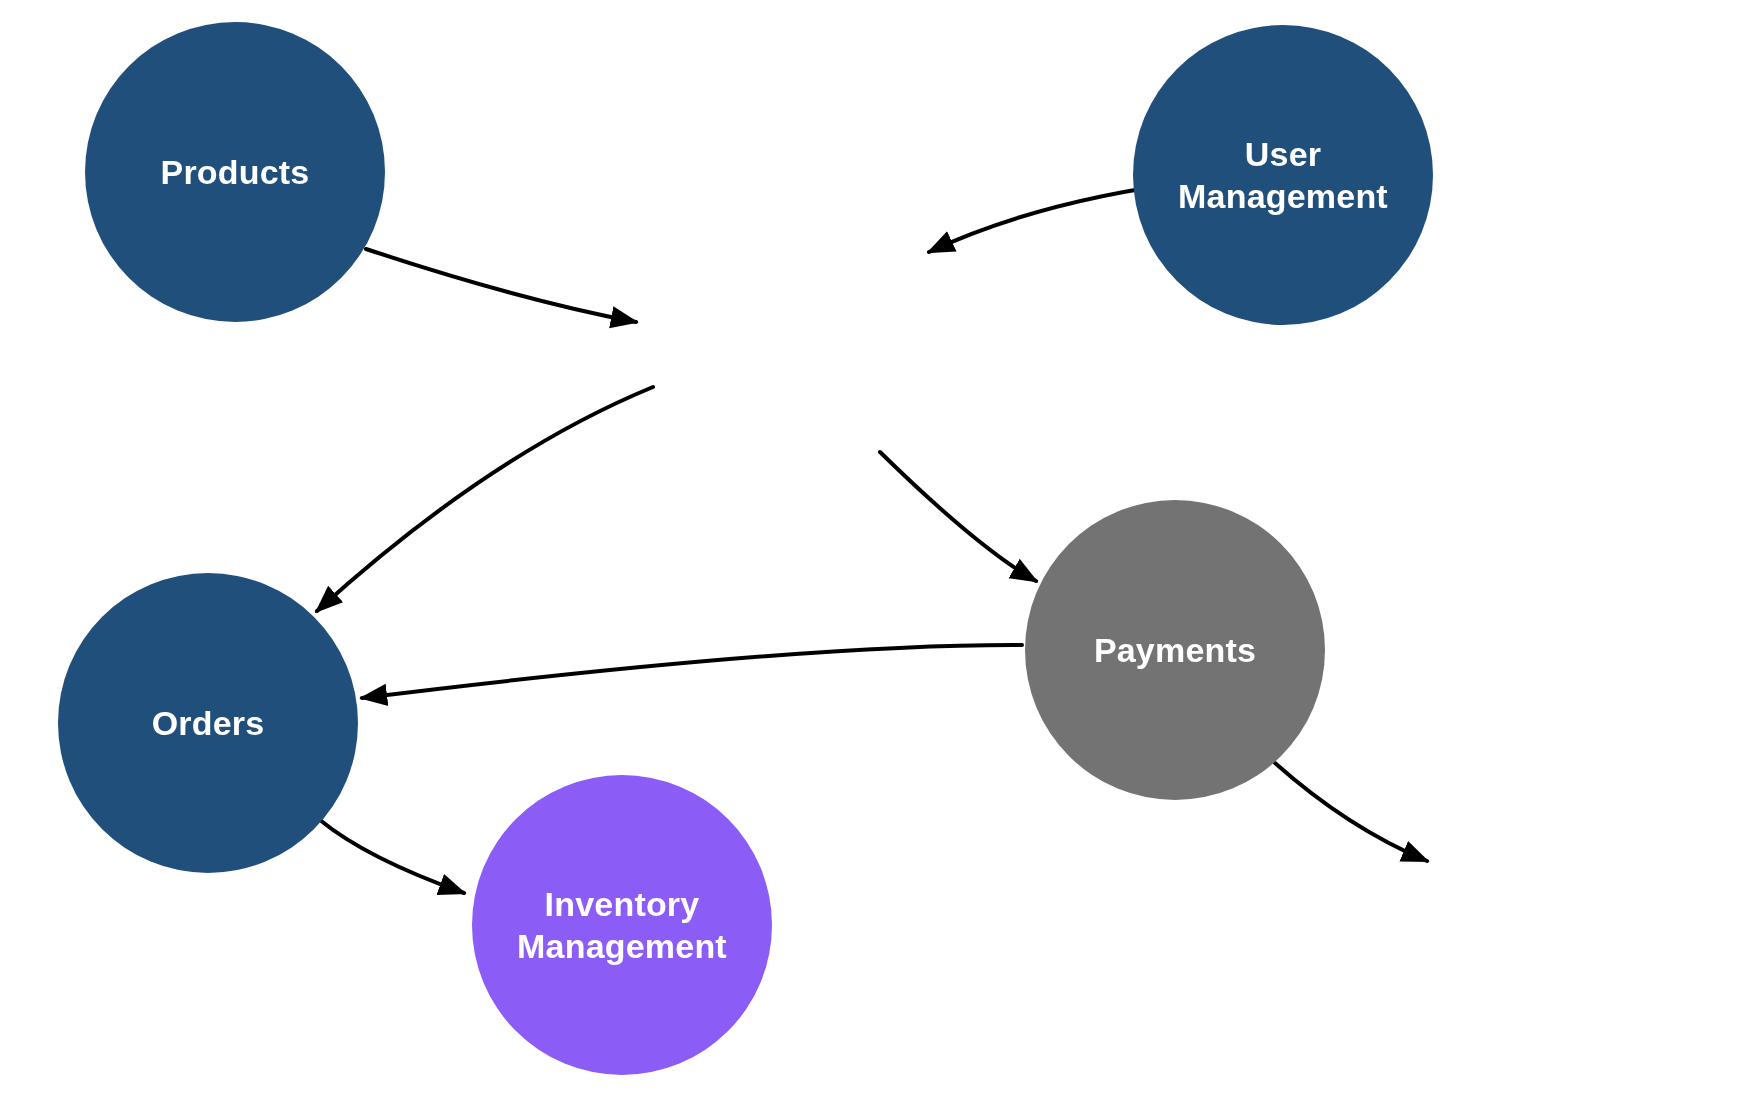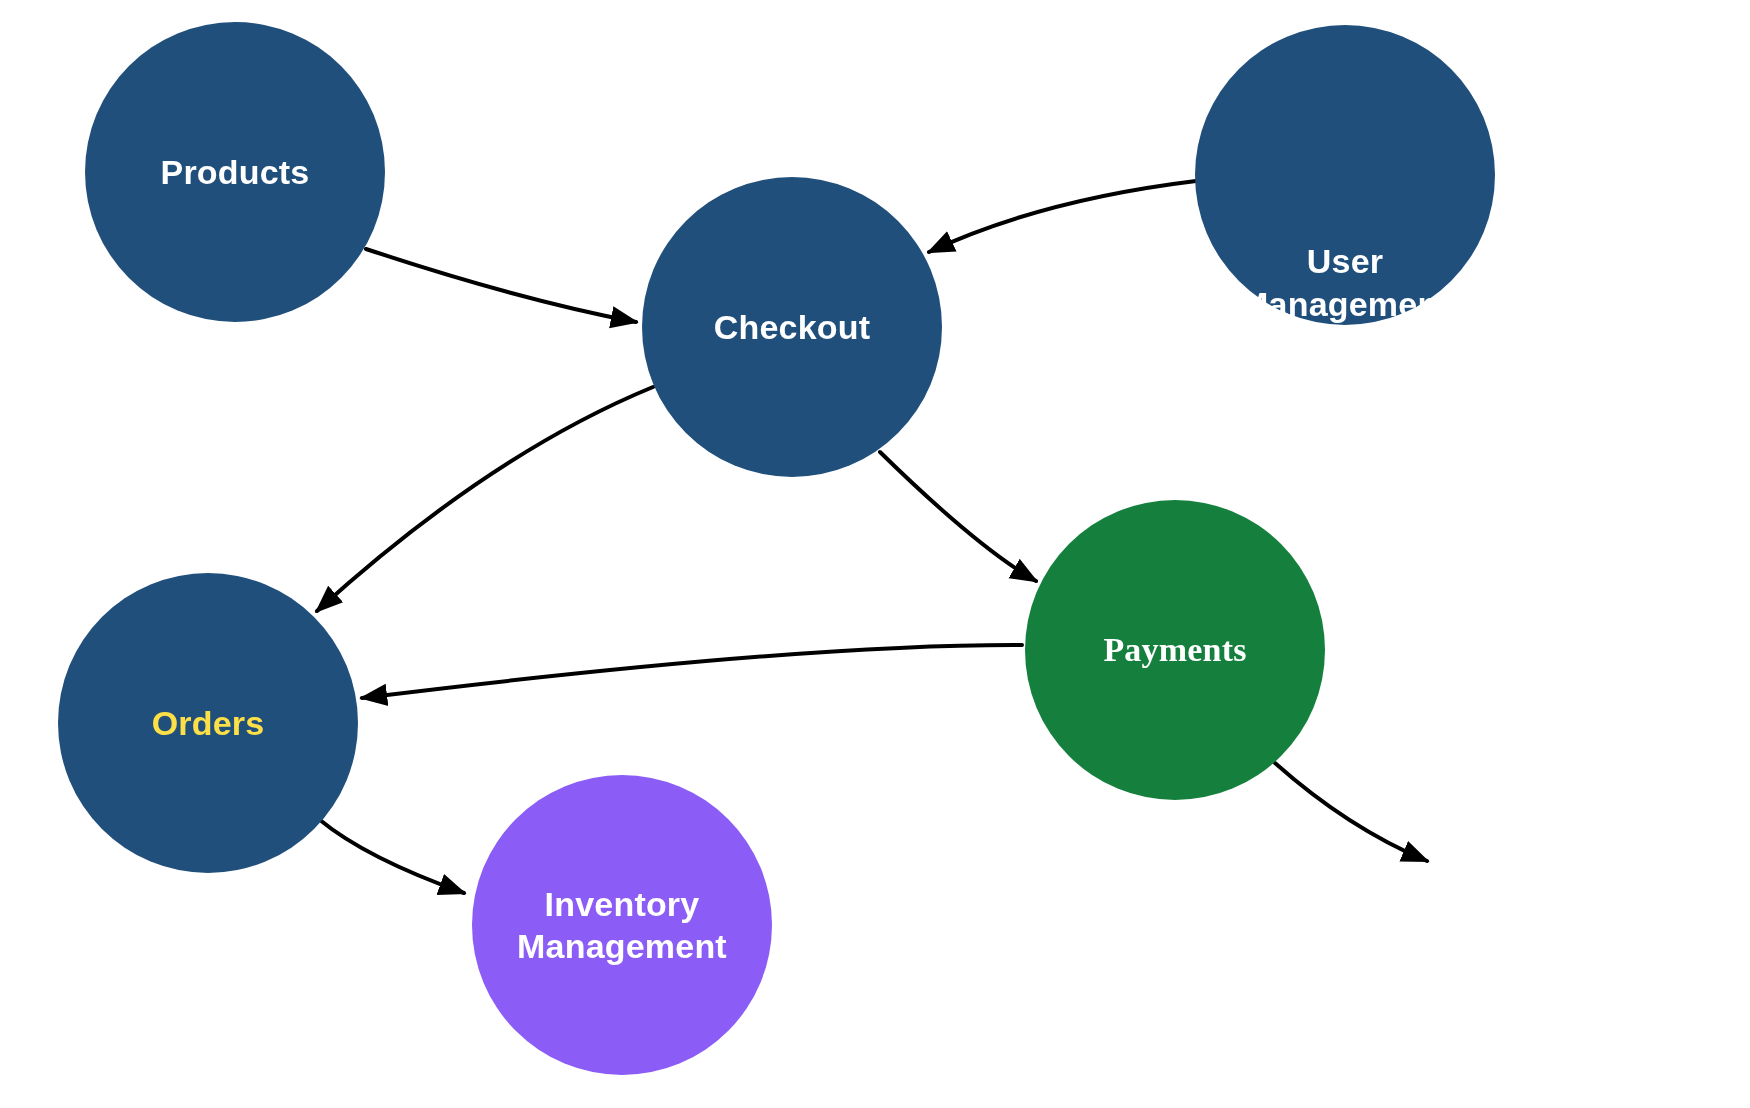--- a/index.html
+++ b/index.html
@@ -39,21 +39,21 @@
     padding: 0 34px;
   }
   .node .label {
     font-size: 34px;
     font-weight: 700;
     line-height: 1.25;
     letter-spacing: 0.2px;
   }
   
   .node-products              { left:   85px; top:  22px; }
-  .node-user-management       { left: 1195px; top:  25px; align-items: flex-end; }
+  .node-user-management       { left: 1133px; top:  25px; }
   .node-checkout              { left:  642px; top: 177px; }
   .node-orders                { left:   58px; top: 573px; }
   .node-payments              { left: 1025px; top: 500px; }
   .node-inventory-management  { left:  472px; top: 775px; }
   .node-analytics             { left: 1424px; top: 762px; }
 </style>
 </head>
 <body>
 
 <div class="canvas" style="background: rgb(255, 255, 255);">
@@ -74,29 +74,26 @@
   </svg>
 
   <div class="node node-products" style="background: rgb(32, 79, 124); color: rgb(255, 255, 255);">
     <span class="label">Products</span>
   </div>
 
   <div class="node node-user-management" style="background: rgb(32, 79, 124); color: rgb(255, 255, 255);">
     <span class="label">User Management</span>
   </div>
 
-  <div class="node node-checkout" style="background: rgb(32, 79, 124); color: rgb(255, 255, 255);">
-    <span class="label">Checkout</span>
-  </div>
 
-  <div class="node node-orders" style="background: rgb(32, 79, 124); color: #fde047;">
+  <div class="node node-orders" style="background: rgb(32, 79, 124); color: #ffffff;">
     <span class="label">Orders</span>
   </div>
 
-  <div class="node node-payments" style="background: #15803d; color: rgb(255, 255, 255); font-family: Liberation Serif, serif;">
+  <div class="node node-payments" style="background: #737373; color: rgb(255, 255, 255);">
     <span class="label">Payments</span>
   </div>
 
   <div class="node node-inventory-management" style="background: #8b5cf6; color: rgb(255, 255, 255);">
     <span class="label">Inventory Management</span>
   </div>
 
 
 </div>
 

